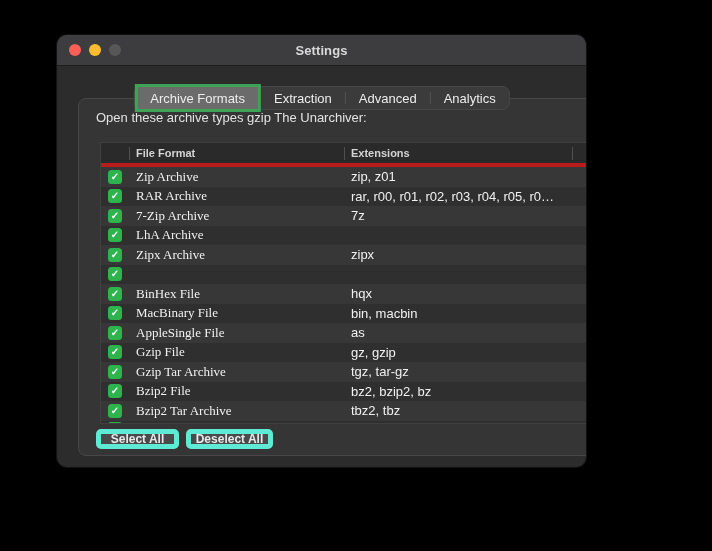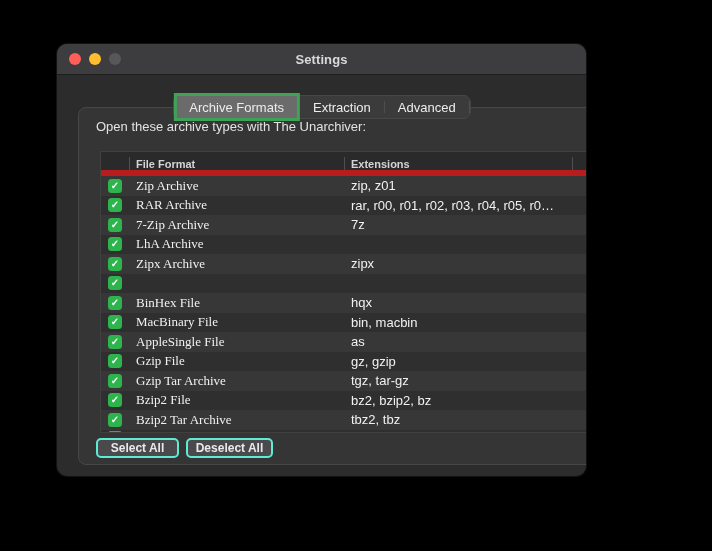--- a/index.html
+++ b/index.html
@@ -1,18 +1,18 @@
 <!DOCTYPE html>
 <html><head>
 <meta charset="utf-8">
 <style>
   * { margin:0; padding:0; box-sizing:border-box; }
   html,body { width:712px; height:551px; background:#000; font-family:"Liberation Sans", sans-serif; overflow:hidden; }
 
-  .window { position:absolute; left:57px; top:44px; width:529px; height:432px;
+  .window { position:absolute; left:57px; top:35px; width:529px; height:432px;
             background:#2c2c2c; border-radius:10px; overflow:hidden;
             box-shadow:0 0 0 1px rgba(255,255,255,0.07), 0 18px 45px rgba(0,0,0,0.7); }
 
   .titlebar { position:relative; height:31px; background:#3d3d3f; border-bottom:1px solid #1e1e1e;
               display:flex; align-items:center; justify-content:center; }
   .lights { position:absolute; left:12px; top:9px; display:flex; gap:8px; }
   .light { width:12px; height:12px; border-radius:50%; }
   .title { font-size:13px; font-weight:bold; color:#d9d9d9; letter-spacing:.1px; }
 
   .content { position:relative; height:401px; }
@@ -25,22 +25,22 @@
             border-radius:7px; z-index:2; }
   .tab { display:flex; align-items:center; padding:0 13px; font-size:13px; color:#ededed;
          border-radius:0; white-space:nowrap; cursor:default; }
   .tab.selected { background:#6b6b6b; box-shadow:0 0 0 3px #3fa357; margin:0 3px; z-index:1; }
   .tabsep { width:1px; background:#525252; margin:5px 0; }
 
   .caption { position:absolute; left:39px; top:44px; font-size:13px; color:#e3e3e3; z-index:1; }
 
   .table { position:absolute; left:43px; top:76px; width:515px; height:282px;
            border:1px solid #404040; background:#2c2c2c; z-index:1; overflow:hidden; }
-  .thead { display:flex; align-items:flex-end; height:24px; background:#2a2a2a;
-           border-bottom:6px solid #b91c1c; font-size:11px; font-weight:bold; color:#d4d4d4; }
+  .thead { display:flex; align-items:center; height:24px; background:#2a2a2a;
+           border-bottom:4px solid #b91c1c; font-size:11px; font-weight:bold; color:#d4d4d4; }
   .colsep { width:1px; height:13px; background:#4f4f4f; flex:none; }
   .th-cb { width:28px; flex:none; }
   .th-format { width:214px; flex:none; padding-left:6px; }
   .th-ext { width:227px; flex:none; padding-left:6px; }
   .th-tail { flex:1; }
 
   .tbody { position:relative; height:256px; }
   .row { display:flex; align-items:center; height:19.5px; width:498px; font-size:13px; color:#f1f1f1; }
   .row:nth-child(odd) { background:#373737; }
   .row:nth-child(even) { background:#2f2f2f; }
@@ -51,21 +51,21 @@
   .ext { flex:1; white-space:nowrap; overflow:hidden; }
 
   .sliver { position:relative; height:5px; width:498px; background:#2f2f2f; }
   .cb-sliver { position:absolute; left:7px; top:1px; width:14px; height:4px;
                border-radius:3px 3px 0 0; background:#2db44c; }
 
   .gutter { position:absolute; right:0; top:24px; bottom:0; width:16px; background:#2c2c2c; }
   .thumb { position:absolute; right:2px; top:3px; width:11px; height:58px;
            border-radius:5.5px; background:#8a8a8a; }
 
-  .btn { position:absolute; top:363px; height:20px; background:#4a4a4c; border:2px solid #5eead4;
+  .btn { position:absolute; top:363px; height:20px; background:#4a4a4c; border:5px solid #5eead4;
          border-radius:5px; color:#e9e9e9; font-size:12px; font-weight:bold;
          display:flex; align-items:center; justify-content:center; cursor:default; }
   #btn-select { left:39px; width:83px; }
   #btn-deselect { left:129px; width:87px; }
 </style>
 </head>
 <body>
 
 <div class="window">
 
@@ -79,25 +79,26 @@
   </div>
 
   <div class="content">
 
     <div class="tabbar" id="tabbar">
         <div class="tab selected">Archive Formats</div>
         <div class="tab">Extraction</div>
         <div class="tabsep"></div>
         <div class="tab">Advanced</div>
         <div class="tabsep"></div>
+        <div class="tab">Analytics</div>
       </div>
 
     <div class="panel"></div>
 
-    <div class="caption">Open these archive types with The Unarchiver:</div>
+    <div class="caption">Open these archive types gzip The Unarchiver:</div>
 
     <div class="table">
       <div class="thead">
         <div class="th-cb"></div>
         <div class="colsep"></div>
         <div class="th-format">File Format</div>
         <div class="colsep"></div>
         <div class="th-ext">Extensions</div>
         <div class="colsep"></div>
         <div class="th-tail"></div>

